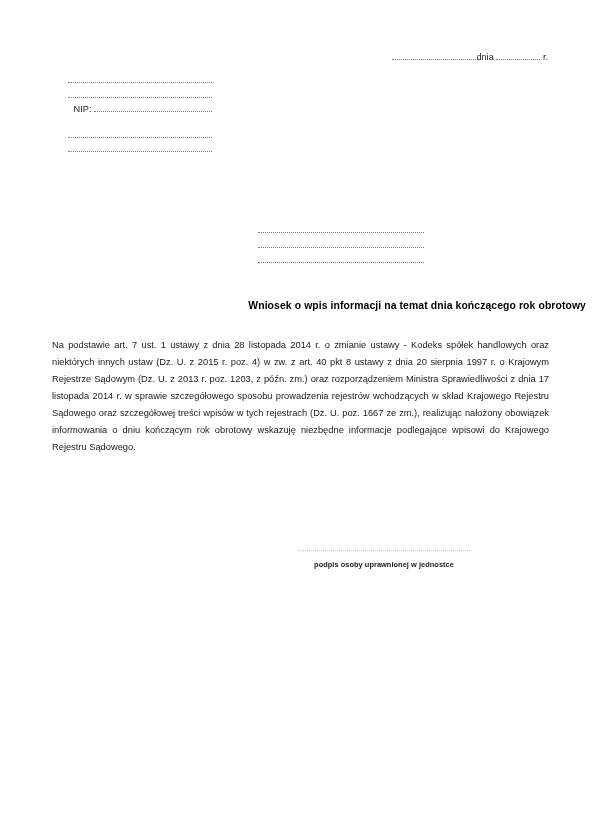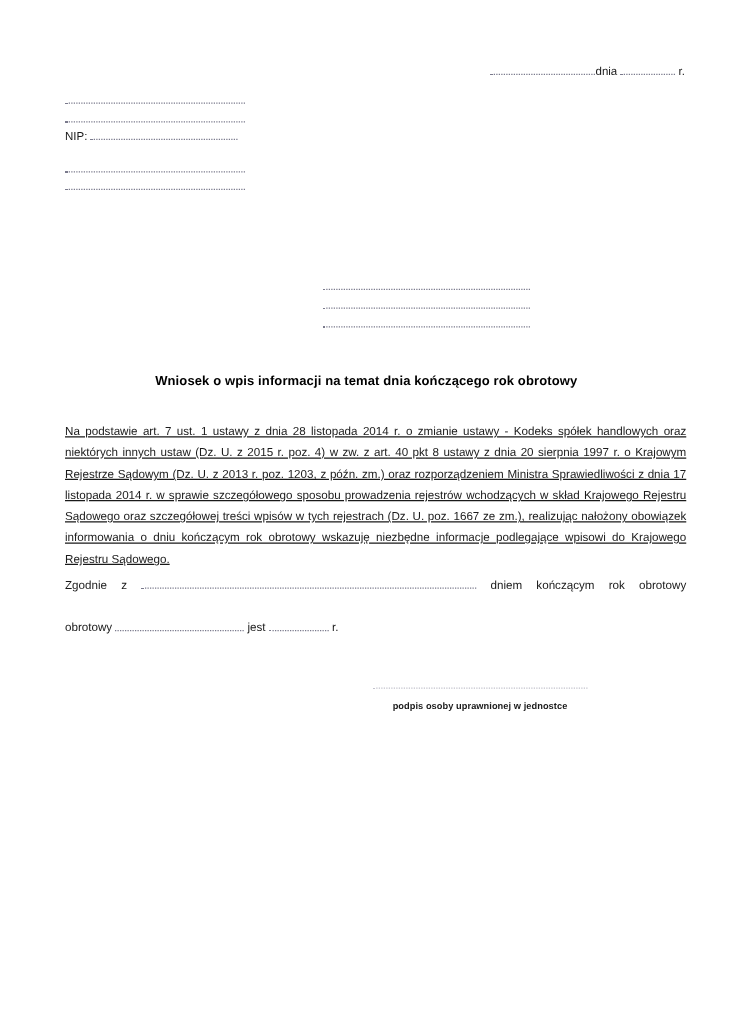--- a/index.html
+++ b/index.html
@@ -49,60 +49,59 @@
   
   .applicant {
     position: absolute;
     left: 52px;
     top: 73px;
     width: 160px;
     font-size: 9.2px;
     line-height: 14.5px;
     color: #1a1a1a;
   }
-  .applicant .row { white-space: nowrap; height: 14.5px; }
+  .applicant .row { white-space: nowrap; height: 14.5px; text-align: right; }
   .applicant .row .dots.full { width: 144px; }
   .applicant .row .dots.nip  { width: 118px; }
   .applicant .gap { height: 11px; }
 
   
   .centre-block {
     position: absolute;
     left: 258px;
     top: 219px;
     width: 166px;
   }
   .centre-block .row { height: 15px; white-space: nowrap; }
   .centre-block .dots { width: 166px; }
 
   
   .doc-title {
     position: absolute;
     left: 0;
     top: 300px;
     width: 586px;
-    text-align: center;
+    text-align: right;
     font-size: 10.4px;
     font-weight: bold;
     letter-spacing: 0.1px;
     color: #000;
   }
 
   
   .body-para {
     position: absolute;
     left: 52px;
     top: 337px;
     width: 497px;
     font-size: 9.3px;
     line-height: 17px;
     text-align: justify;
     text-justify: inter-word;
     color: #1a1a1a;
-    text-decoration: underline;
   }
 
   
   .zgodnie-para {
     position: absolute;
     left: 52px;
     top: 460px;
     width: 497px;
     font-size: 9.3px;
     line-height: 17px;
@@ -185,30 +184,19 @@
     </div>
     <div class="row">
       <span class="dots"></span>
     </div>
   </div>
 
   <div class="doc-title">Wniosek o wpis informacji na temat dnia kończącego rok obrotowy</div>
 
   <div class="body-para">Na podstawie art. 7 ust. 1 ustawy z dnia 28 listopada 2014 r. o zmianie ustawy - Kodeks spółek handlowych oraz niektórych innych ustaw (Dz. U. z 2015 r. poz. 4) w zw. z art. 40 pkt 8 ustawy z dnia 20 sierpnia 1997 r. o Krajowym Rejestrze Sądowym (Dz. U. z 2013 r. poz. 1203, z późn. zm.) oraz rozporządzeniem Ministra Sprawiedliwości z dnia 17 listopada 2014 r. w sprawie szczegółowego sposobu prowadzenia rejestrów wchodzących w skład Krajowego Rejestru Sądowego oraz szczegółowej treści wpisów w tych rejestrach (Dz. U. poz. 1667 ze zm.), realizując nałożony obowiązek informowania o dniu kończącym rok obrotowy wskazuję niezbędne informacje podlegające wpisowi do Krajowego Rejestru Sądowego.</div>
 
-  <div class="zgodnie-para">
-    <span>Zgodnie</span>
-    <span>z</span>
-    <span class="dots z1"></span>
-    <span>dniem kończącym rok obrotowy</span><span class="forcejust"></span>
-    <span>obrotowy</span>
-    <span class="dots z2"></span>
-    <span>jest</span>
-    <span class="dots z3"></span>
-    <span>r.</span>
-  </div>
 
   <div class="signature">
     <span class="sigline"></span>
     <span class="sigcap">podpis osoby uprawnionej w jednostce</span>
   </div>
 
 </div>
 
 </body></html>

